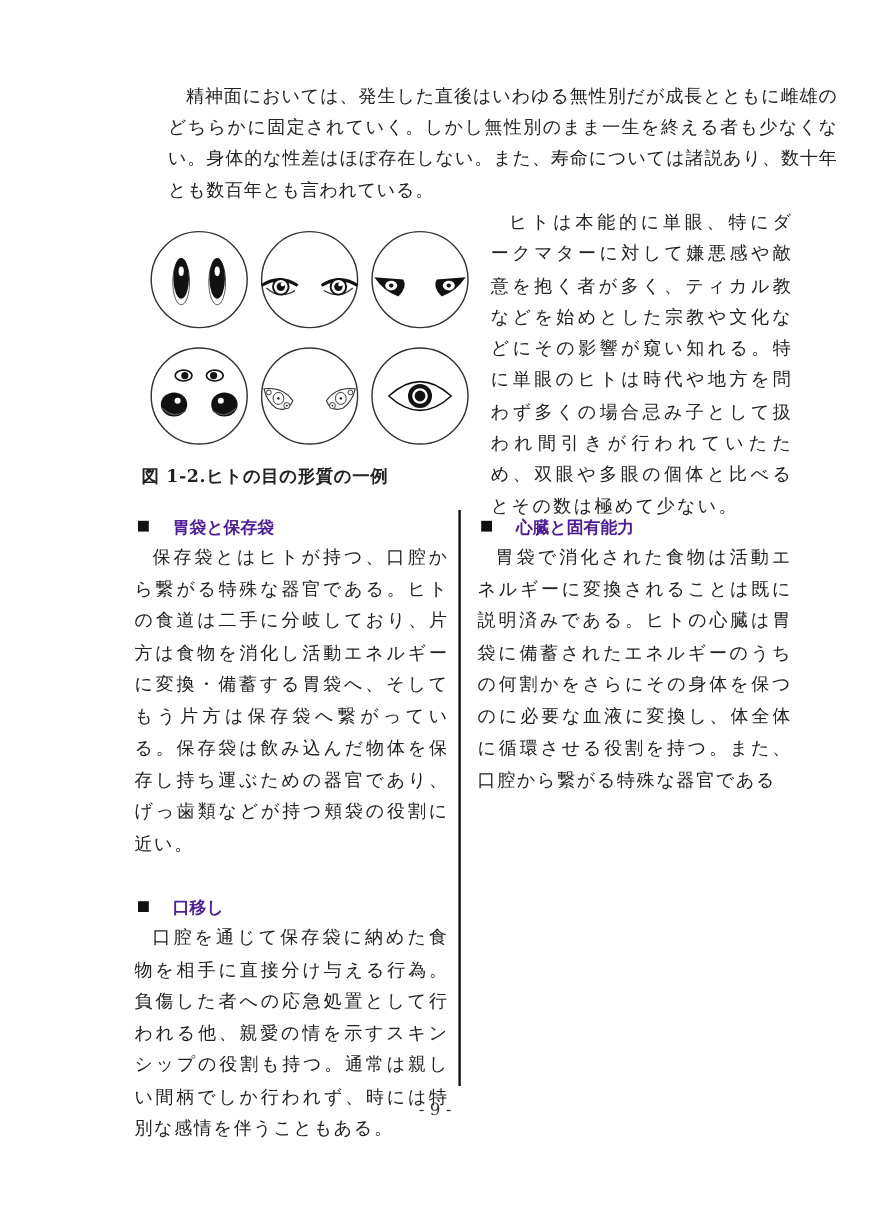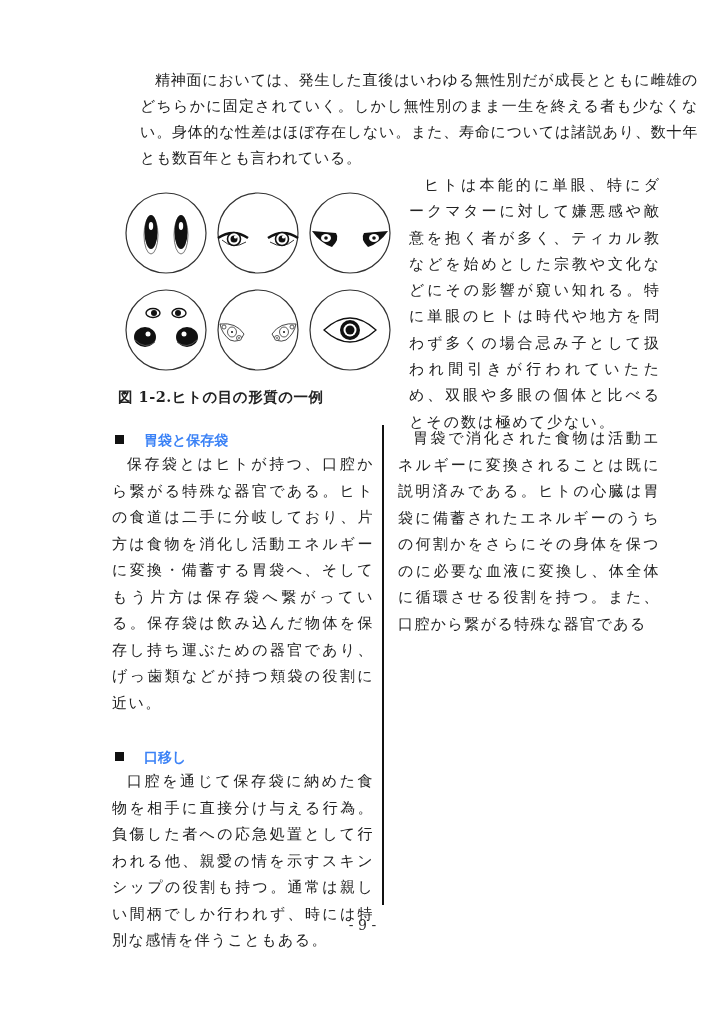--- a/index.html
+++ b/index.html
@@ -67,21 +67,21 @@
     }
     .col-left { left: 112px; width: 262px; }
     .col-right { left: 398px; width: 262px; }
     .heading {
       position: relative;
       height: 26px;
       line-height: 26px;
       font-family: "DejaVu Sans", "Liberation Sans", sans-serif;
       font-weight: bold;
       font-size: 14px;
-      color: #3b82f6;
+      color: #4c1d95;
     }
     .heading .bullet {
       display: inline-block;
       width: 9px;
       height: 9px;
       background: #111111;
       vertical-align: middle;
       margin-left: 3px;
       margin-right: 20px;
       position: relative;
@@ -215,19 +215,22 @@
         <span class="bullet"></span><span>口移し</span>
       </div>
       <p class="section-body">口腔を通じて保存袋に納めた食物を相手に直接分け与える行為。負傷した者への応急処置として行われる他、親愛の情を示すスキンシップの役割も持つ。通常は親しい間柄でしか行われず、時には特別な感情を伴うこともある。</p>
     </div>
   </div>
 
   <div class="divider"></div>
 
   <div class="col col-right">
     <div class="section">
+      <div class="heading">
+        <span class="bullet"></span><span>心臓と固有能力</span>
+      </div>
       <p class="section-body">胃袋で消化された食物は活動エネルギーに変換されることは既に説明済みである。ヒトの心臓は胃袋に備蓄されたエネルギーのうちの何割かをさらにその身体を保つのに必要な血液に変換し、体全体に循環させる役割を持つ。また、口腔から繋がる特殊な器官である</p>
     </div>
   </div>
 
   <div class="page-number">- 9 -</div>
 
 </div>
 
 </body></html>

